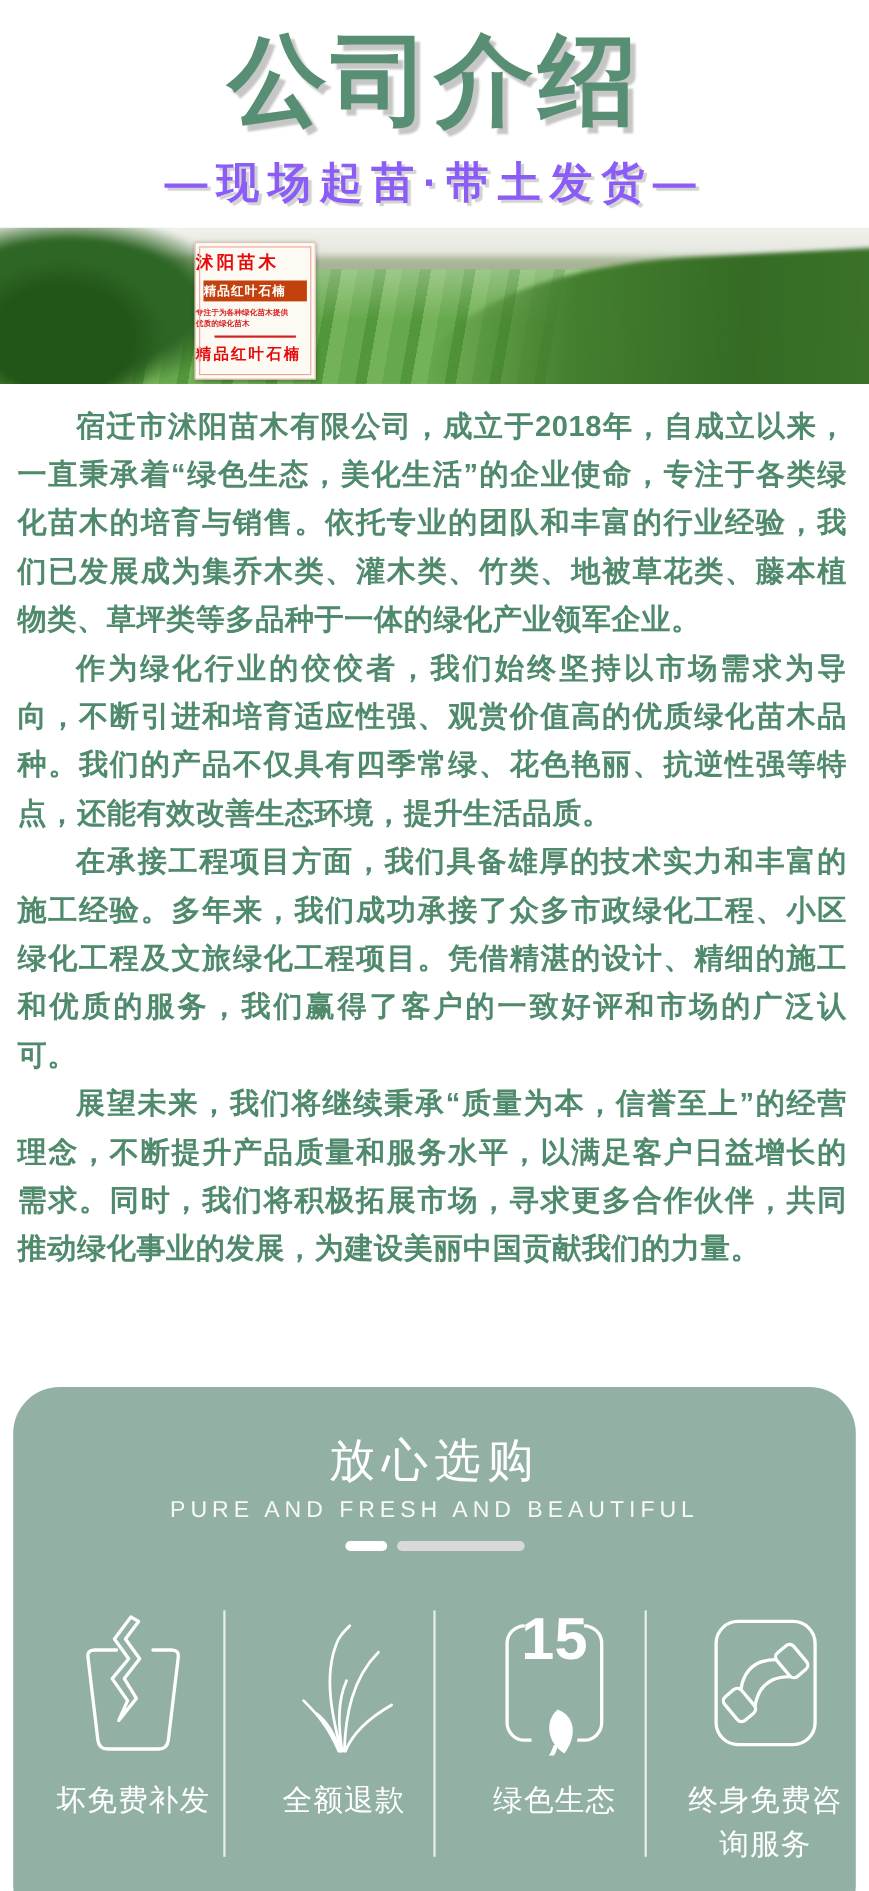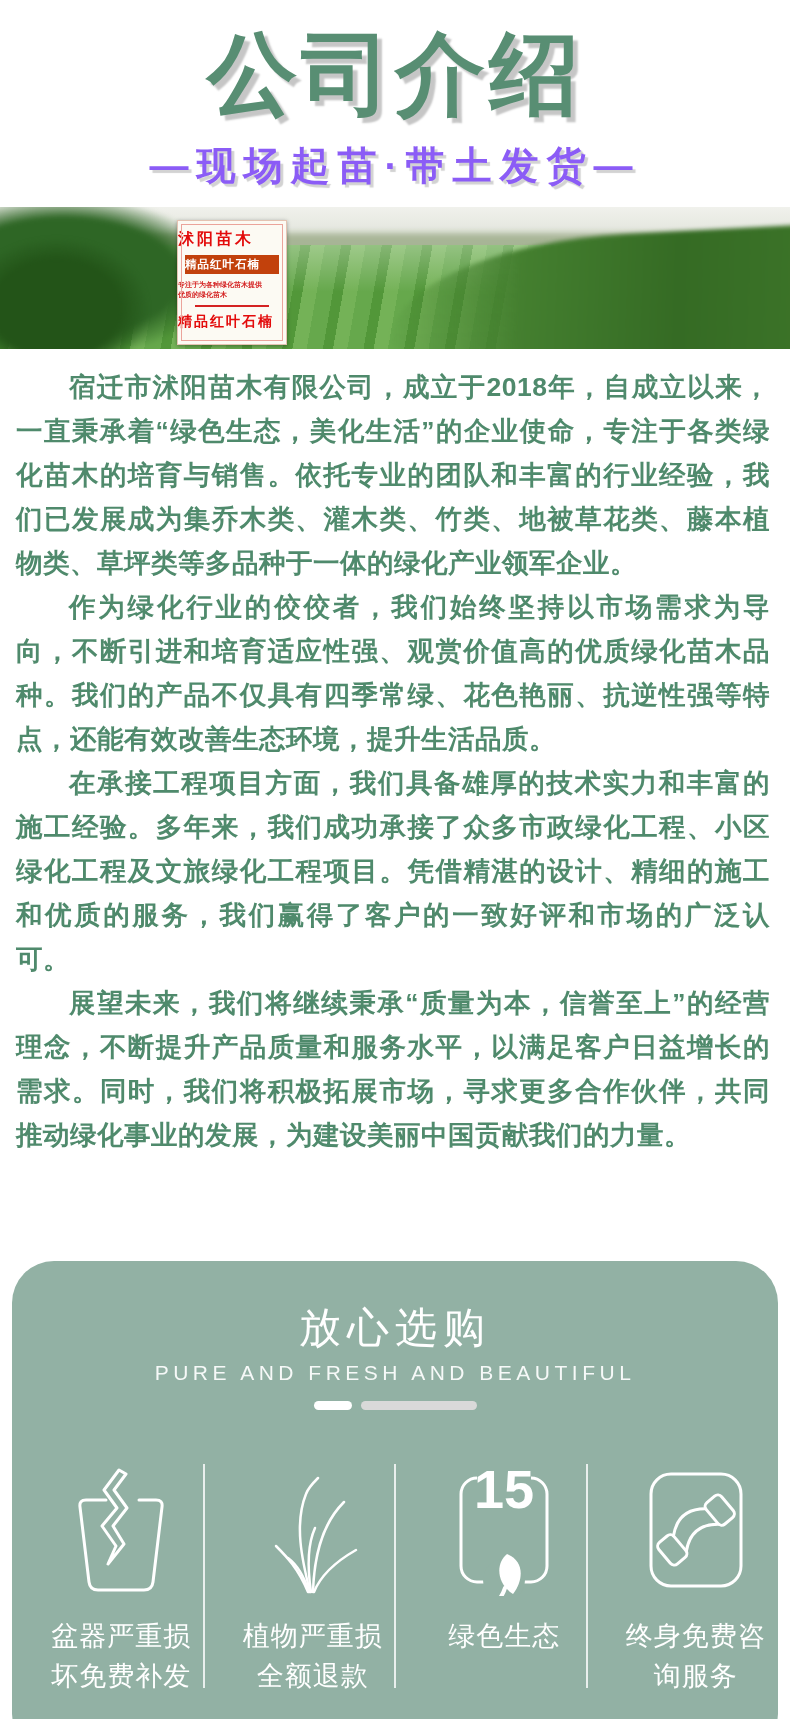--- a/index.html
+++ b/index.html
@@ -186,38 +186,36 @@
     <div class="grid">
 
       <div class="cell">
         <div class="icon-box">
           <svg width="110" height="136" viewBox="0 0 110 136" fill="none" stroke="#ffffff" stroke-width="3" stroke-linecap="round" stroke-linejoin="round">
             <path d="M40,40 L20,40 Q13,40 14,47 L23,122 Q24,130 32,130 L78,130 Q86,130 87,122 L96,47 Q97,40 90,40 L73,40"></path>
             <path d="M53,10 L38,30 L51,48 L36,66 L50,86 L42,104 L58,84 L47,66 L61,48 L48,30 L60,14 Z"></path>
           </svg>
         </div>
         <div class="label">
-          <div>盆器严重损</div>
           <div>坏免费补发</div>
         </div>
       </div>
 
       <div class="cell">
         <div class="icon-box">
           <svg width="110" height="136" viewBox="0 0 110 136" fill="none" stroke="#ffffff" stroke-width="2.5" stroke-linecap="round" stroke-linejoin="round">
             <path d="M50,132 C40,108 28,96 18,86"></path>
             <path d="M52,132 C44,100 36,64 48,34 C50,28 54,24 60,18"></path>
             <path d="M55,132 C56,100 62,66 86,42"></path>
             <path d="M56,132 C64,112 84,98 98,90"></path>
             <path d="M53,132 C50,112 48,88 57,68"></path>
             <path d="M51,132 C46,116 38,104 30,98"></path>
           </svg>
         </div>
         <div class="label">
-          <div>植物严重损</div>
           <div>全额退款</div>
         </div>
       </div>
 
       <div class="cell">
         <div class="icon-box">
           <svg width="110" height="136" viewBox="0 0 110 136">
             <rect x="12" y="18" width="86" height="104" rx="16" fill="none" stroke="#ffffff" stroke-width="3"></rect>
             <rect x="28" y="2" width="54" height="46" fill="#92b1a4"></rect>
             <text x="55" y="48" font-size="54" font-weight="bold" fill="#ffffff" text-anchor="middle" font-family="Liberation Sans, sans-serif">15</text>

